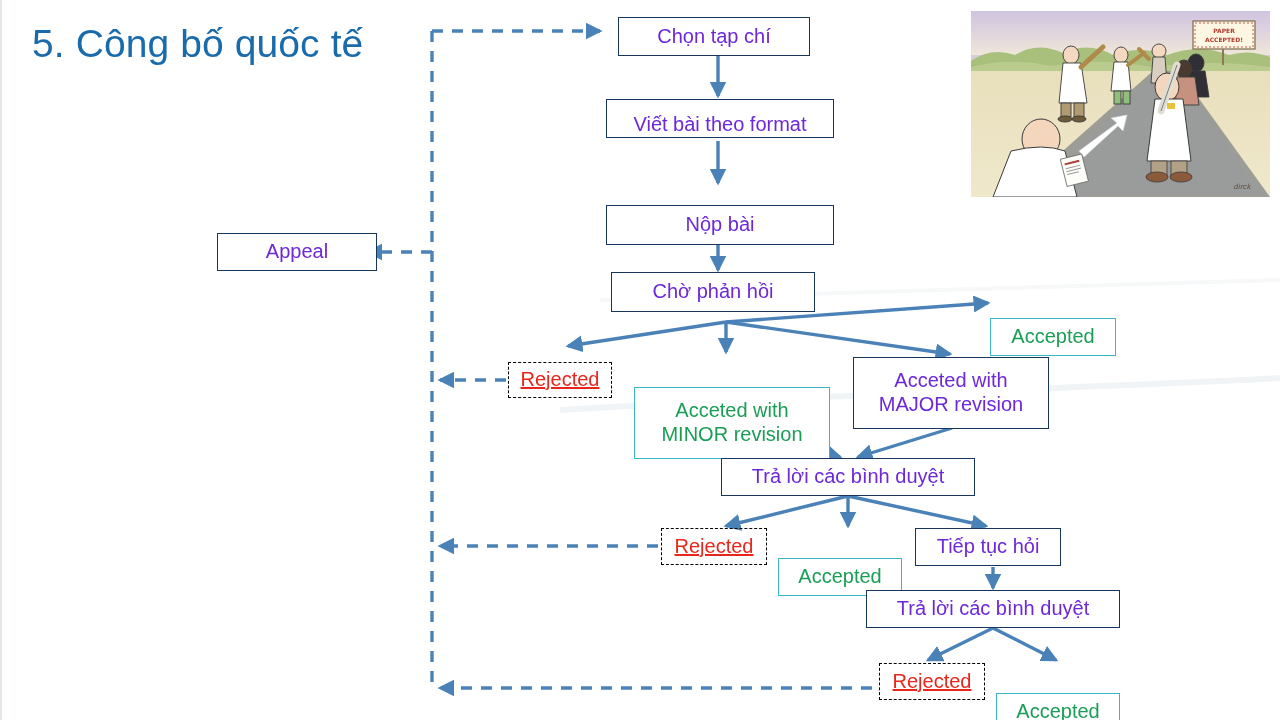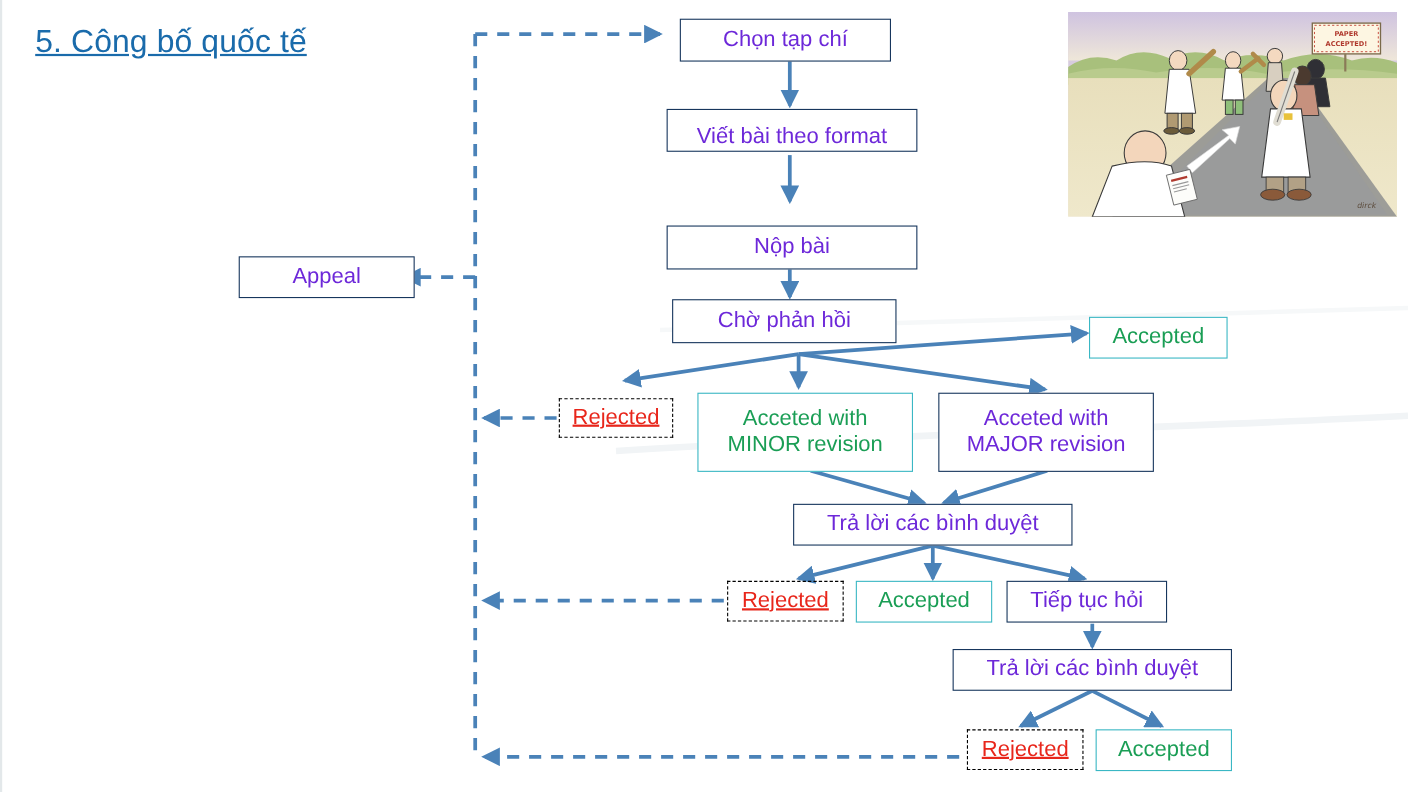--- a/index.html
+++ b/index.html
@@ -11,35 +11,35 @@
     position:relative;
   }
   #slide{position:absolute;inset:0;width:1280px;height:720px;background:#fff;overflow:hidden;}
 
   
   .bg-edge{position:absolute;left:0;top:0;width:2px;height:720px;background:#e3e8ea;}
   .bg-swoosh{position:absolute;pointer-events:none;}
 
   #title{
     position:absolute;left:32px;top:22px;
-    font-size:29px;font-weight:400;color:#1a6bab;
-    letter-spacing:0.1px;white-space:nowrap;text-decoration:underline;
+    font-size:39px;font-weight:400;color:#1a6bab;
+    letter-spacing:0.1px;white-space:nowrap;
   }
 
   .node{
     position:absolute;
     box-sizing:border-box;
     display:flex;align-items:center;justify-content:center;
     text-align:center;
     background:#ffffff;
     line-height:1.18;
   }
   
   .v-navy{border:1.6px solid #17365d;color:#6d28d9;font-size:20px;}
-  .v-green{border:1.6px solid #3ab7c4;color:#1a9e55;font-size:20px;}
+  .v-green{border:1.6px solid #3ab7c4;color:#1a9e55;font-size:20px;margin-top:30px;}
   .v-red{border:1.6px dashed #000000;color:#e8261b;font-size:20px;background:transparent;text-decoration:underline;}
 
   .cartoon{
     position:absolute;left:971px;top:11px;width:299px;height:188px;
     overflow:hidden;border:0;
   }
   .cartoon svg{display:block;}
 
   svg.edges{position:absolute;left:0;top:0;width:1280px;height:720px;pointer-events:none;}
 </style>

